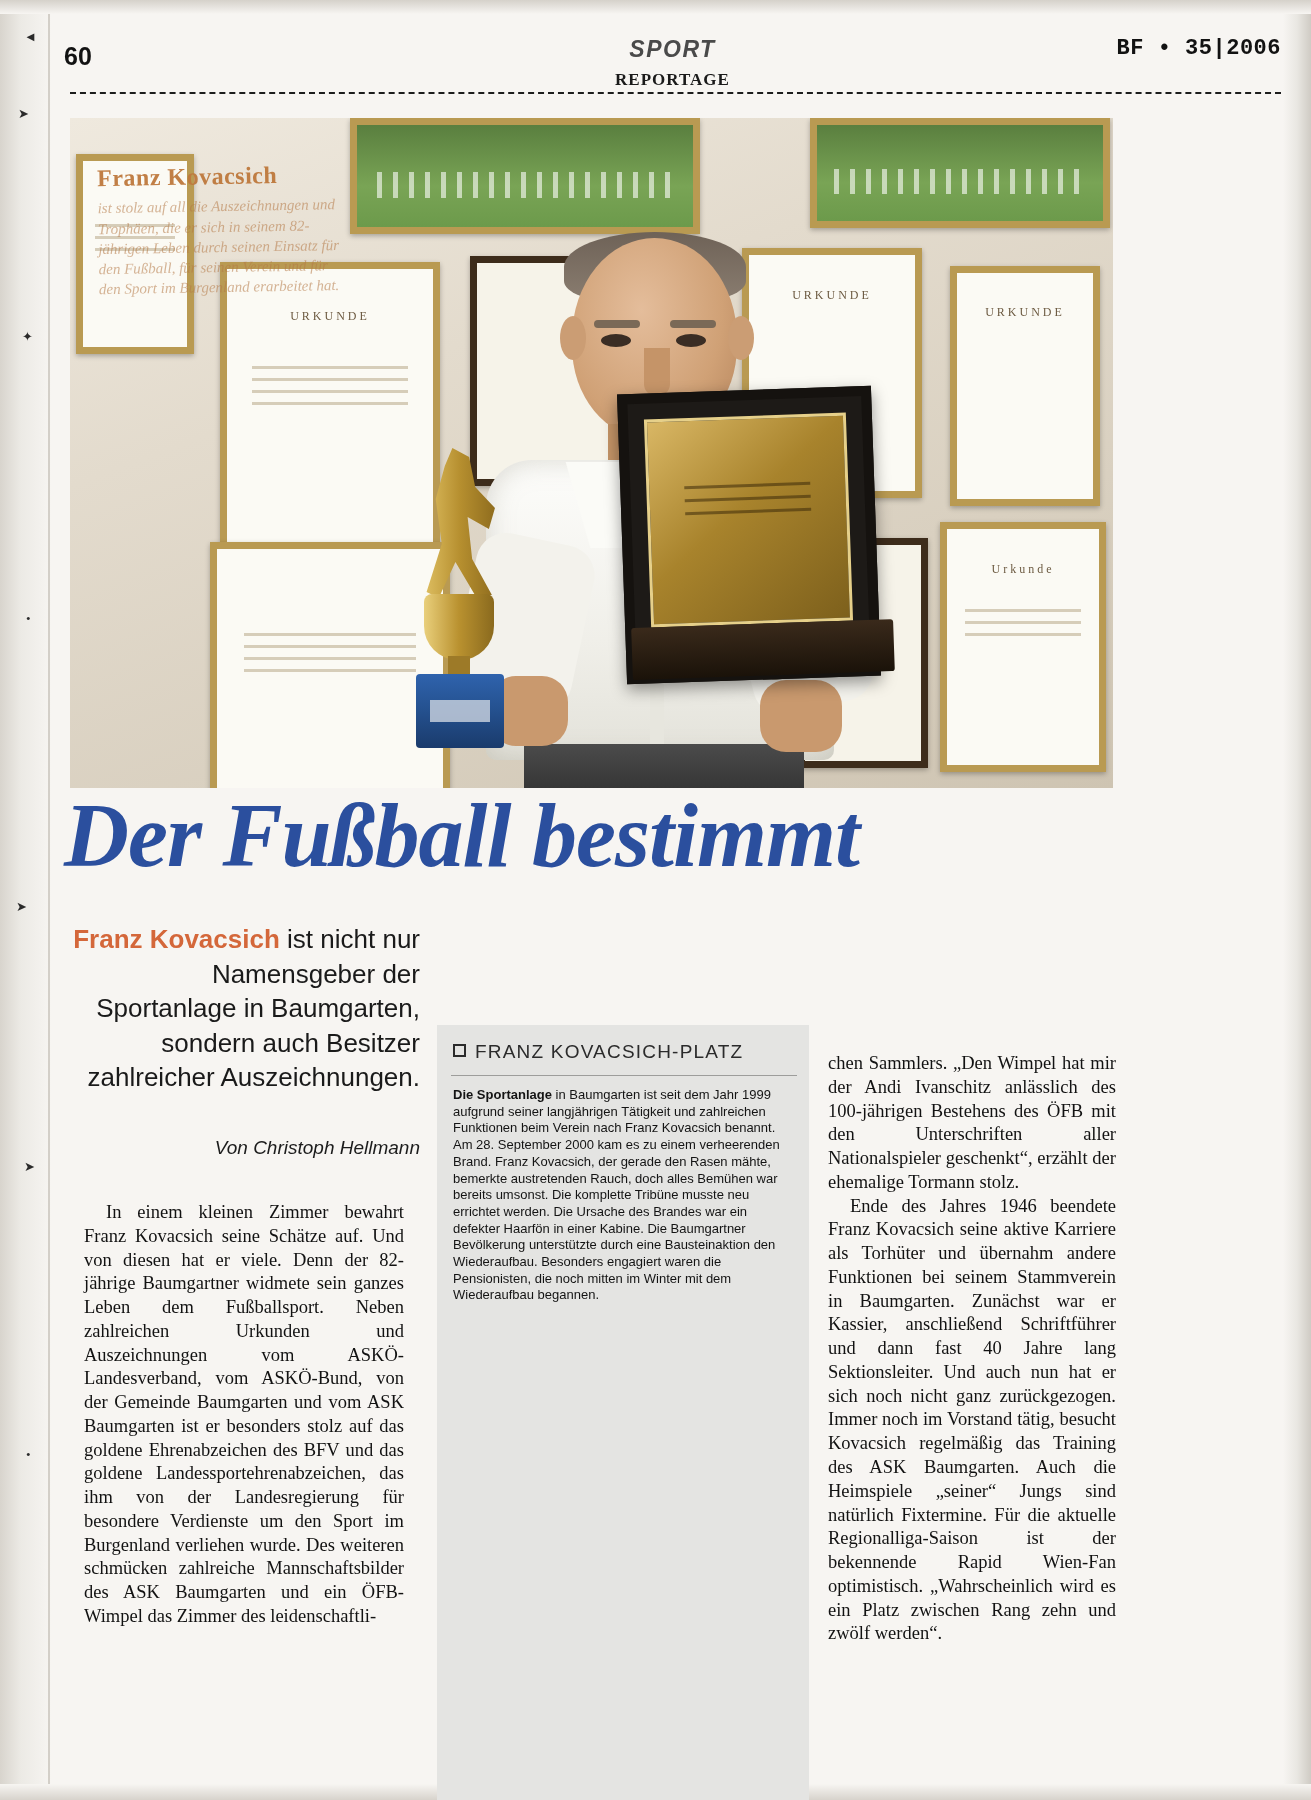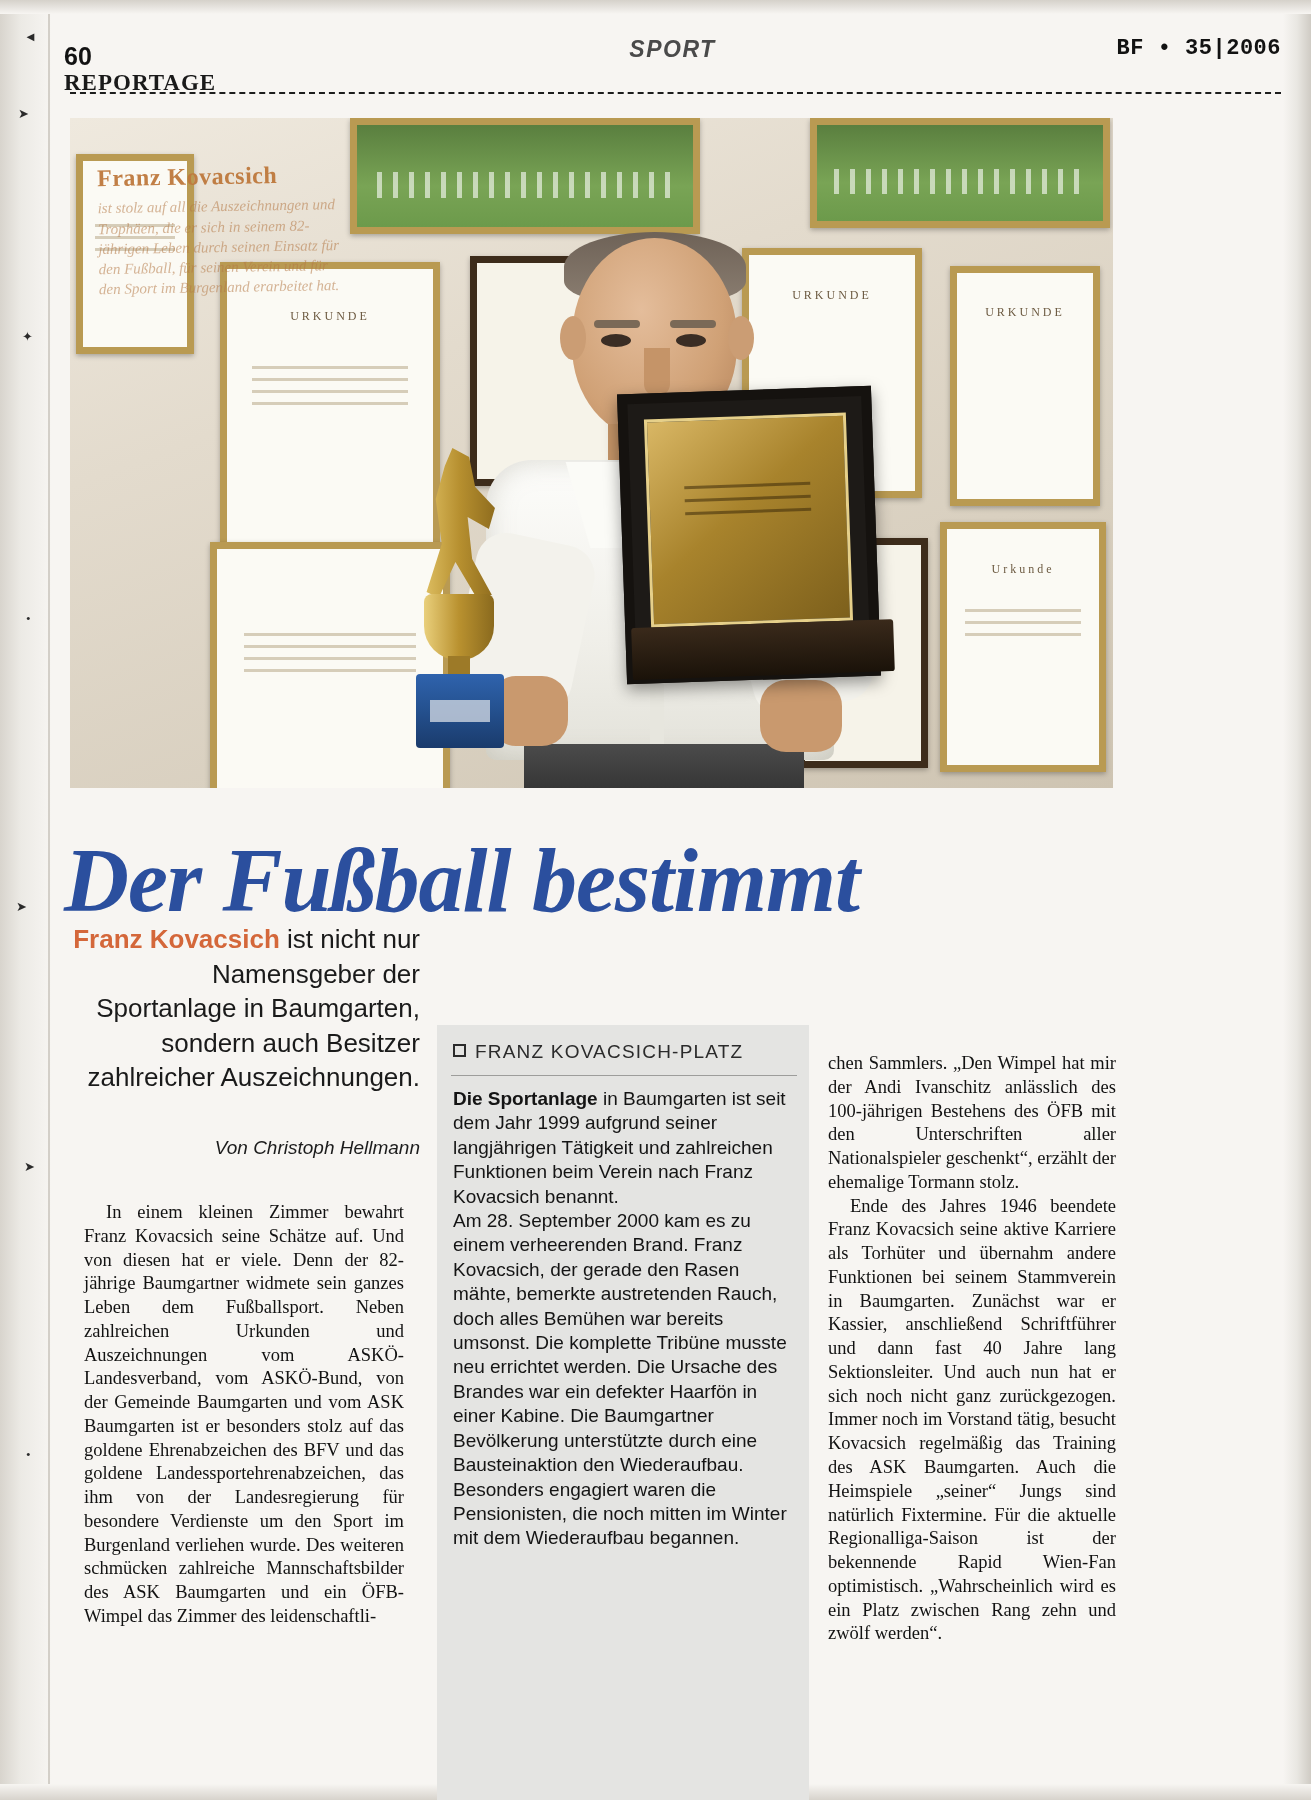--- a/index.html
+++ b/index.html
@@ -92,23 +92,24 @@
     right: 0; top: 2px;
     font-family: Liberation Mono, monospace;
     font-weight: bold;
     font-size: 22px;
     color: #121212;
     letter-spacing: .5px;
   }
   .hdr-reportage {
     position: absolute;
     left: 0; right: 0; top: 36px;
+    text-align: center;
     font-family: "Liberation Serif", serif;
     font-weight: bold;
-    font-size: 23px;
+    font-size: 17px;
     letter-spacing: 1px;
     color: #1a1a1a;
   }
   .hdr-rule {
     position: absolute;
     left: 70px; right: 30px; top: 92px;
     border-top: 2px dashed #1d1d1d;
     height: 0;
   }
 
@@ -311,21 +312,20 @@
   .headline {
     position: absolute;
     left: 64px; right: 40px; top: 792px;
     font-family: "Liberation Serif", serif;
     font-style: italic;
     font-weight: bold;
     color: #2b4f9e;
     font-size: 90px;
     line-height: .98;
     letter-spacing: -1px;
-    margin-top: 45px;
   }
   .headline .l1 { display: block; }
   .headline .l2 { display: block; text-align: right; padding-right: 96px; }
 
   
   .standfirst {
     position: absolute;
     left: 68px; top: 922px; width: 352px;
     font-family: "Liberation Sans", sans-serif;
     font-size: 26px;
@@ -388,21 +388,21 @@
   }
   .infobox-rule {
     position: absolute;
     left: 14px; right: 12px; top: 50px;
     border-top: 1px solid #9d9d9b;
   }
   .infobox-body {
     position: absolute;
     left: 16px; right: 14px; top: 62px;
     font-family: "Liberation Sans", sans-serif;
-    font-size: 19px;
+    font-size: 13px;
     line-height: 1.285;
     color: #141414;
     text-align: left;
   }
   .infobox-body p { margin: 0; }
   .infobox-body b { font-weight: bold; }
 
   
   #col3 p { margin: 0; text-indent: 22px; }
   #col3 p.nofirst { text-indent: 0; }

